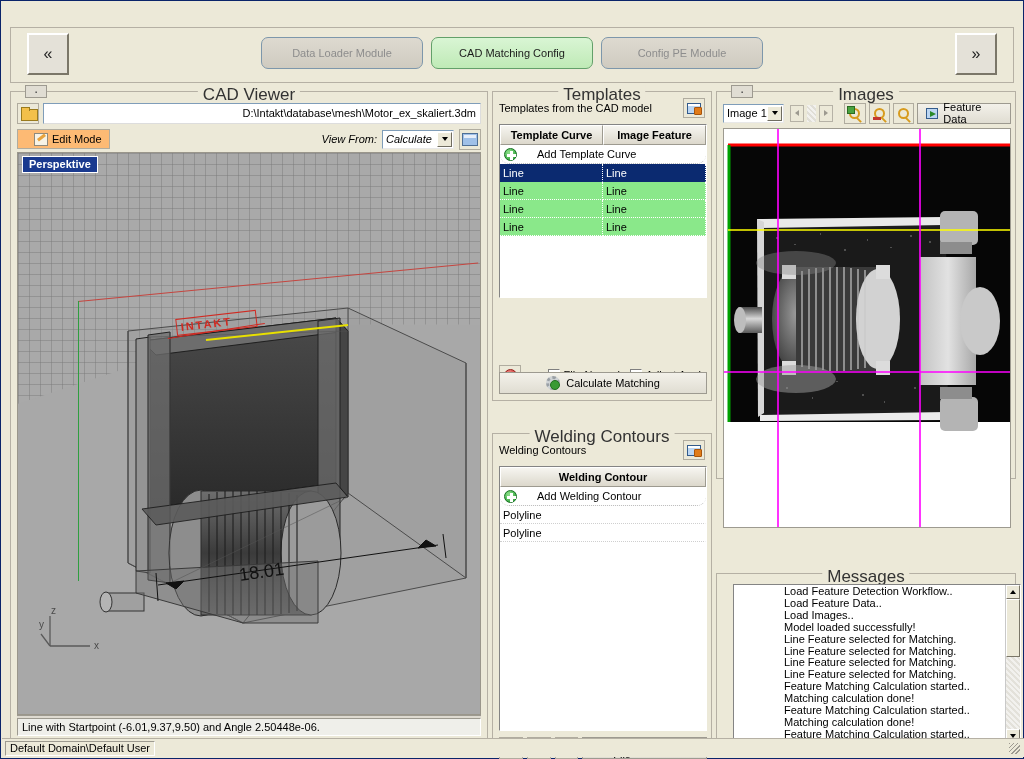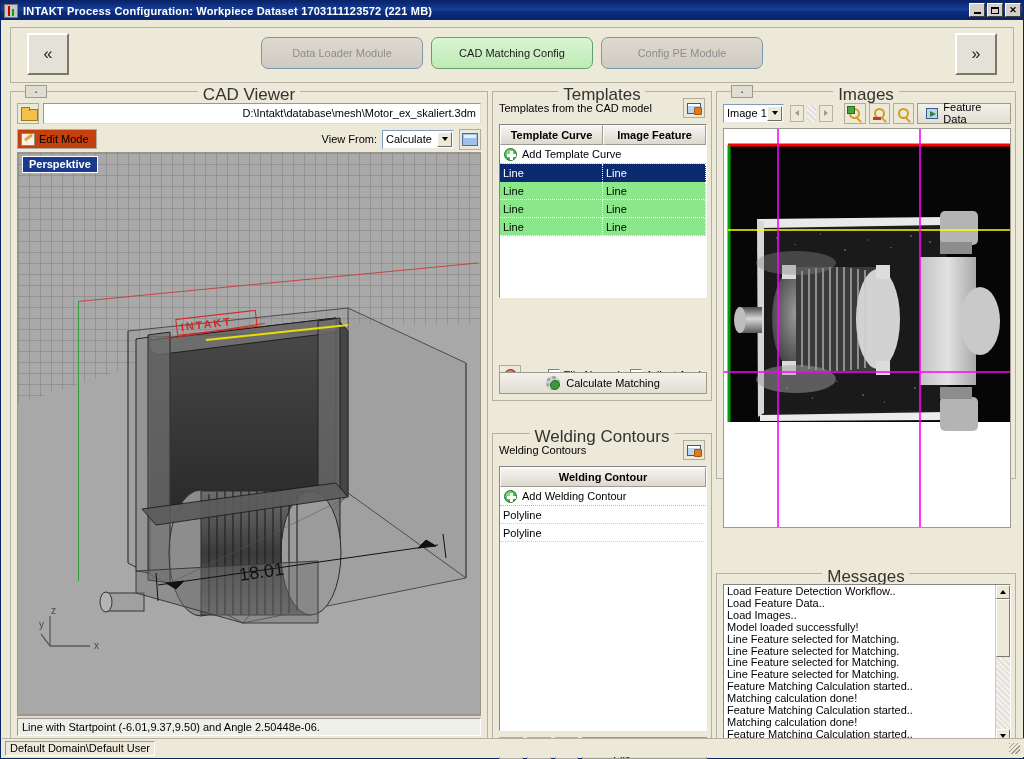--- a/index.html
+++ b/index.html
@@ -114,26 +114,26 @@
   .folder-ico:before{content:"";position:absolute;left:0;top:2px;width:15px;height:10px;background:#f3c04a;border:1px solid #9a7b1d;}
   .folder-ico:after{content:"";position:absolute;left:0;top:0px;width:7px;height:3px;background:#f3c04a;border:1px solid #9a7b1d;border-bottom:none;}
   .path-field {
     flex:1; height:21px; background:#fff;
     border:1px solid; border-color:#7f9db9 #ddd #ddd #7f9db9;
     display:flex; align-items:center; justify-content:flex-end;
     padding-right:4px; font-size:11px; color:#000;
   }
   .viewrow { position:absolute; left:6px; top:36px; width:464px; height:22px; display:flex; align-items:center;}
   .btn3d {
-    height:20px; padding:0 7px 0 3px; background:#c2410c;
+    height:20px; padding:0 7px 0 16px; background:#fdba74;
     border:1px solid #b0ac9f; display:flex;align-items:center;gap:4px;font-size:11px;
   }
   .pencil-ico{width:14px;height:13px;background:#f7f3e6;border:1px solid #8e8a7d;position:relative;}
   .pencil-ico:after{content:"";position:absolute;left:2px;top:2px;width:9px;height:3px;background:#e8a33d;transform:rotate(-38deg);}
-  .viewrow-right { margin-left:auto; display:flex; align-items:center; gap:5px;}
+  .viewrow-right { margin-left:auto; display:flex; align-items:center; gap:5px;font-style:italic;}
   .viewrow-right .lbl { font-size:11px; color:#000;}
   .combo {
     height:19px; width:72px; background:#fff;
     border:1px solid; border-color:#7f9db9 #e8e8e8 #e8e8e8 #7f9db9;
     display:flex;align-items:center; padding-left:3px;font-size:11px; position:relative;
   }
   .combo .arrowbox{
     position:absolute; right:1px; top:1px; width:15px; height:15px;
     background:#ece9d8; border:1px solid; border-color:#fff #6f6c60 #6f6c60 #fff;
     display:flex;align-items:center;justify-content:center;
@@ -196,22 +196,22 @@
     overflow:hidden;
   }
   .tbl-head { display:flex; height:20px; }
   .th {
     flex:1; background:linear-gradient(to bottom,#f6f5f0,#dcd8cc);
     border:1px solid; border-color:#fff #9d9a90 #9d9a90 #fff;
     font-weight:bold; font-size:11px; color:#000;
     display:flex;align-items:center;justify-content:center;
   }
   .addrow {
-    height:19px; display:flex; align-items:center; gap:5px; padding-left:4px;
-    border-bottom:1px dotted #b9b9b9; background:#fff; font-size:11px;
+    height:19px; display:flex; align-items:center; gap:20px; padding-left:4px;
+    border-bottom:1px dotted #b9b9b9; background:#fff; font-size:11px;border-radius:9px;
   }
   .plus-ico {
     width:13px;height:13px;border-radius:50%;
     background:radial-gradient(circle at 35% 30%, #8de08a, #1f9a2d);
     border:1px solid #14701f; position:relative; flex:0 0 auto;
   }
   .plus-ico:before{content:"";position:absolute;left:5px;top:2px;width:3px;height:9px;background:#fff;}
   .plus-ico:after{content:"";position:absolute;left:2px;top:5px;width:9px;height:3px;background:#fff;}
   .trow { height:18px; display:flex; font-size:11px; }
   .trow .tc {
@@ -291,23 +291,23 @@
   .feat-ico{width:13px;height:11px;background:#bcd6f2;border:1px solid #335b8c;position:relative;}
   .feat-ico:after{content:"";position:absolute;left:3px;top:2px;width:0;height:0;border-top:3px solid transparent;border-bottom:3px solid transparent;border-left:6px solid #2a8a2a;}
   .img-canvas {
     position:absolute; left:6px; top:36px; width:288px; height:400px;
     background:#fff; border:1px solid #9d9a90; overflow:hidden;
   }
 
   
   #messages { left:714px; top:552px; width:300px; height:180px; }
   .msgbox {
-    position:absolute; left:6px; top:10px; width:288px; height:160px;
+    position:absolute; left:16px; top:10px; width:288px; height:160px;
     background:#fff; border:1px solid; border-color:#848484 #fff #fff #848484;
-    overflow:hidden; display:flex;
+    overflow:hidden; display:flex;padding-left:47px;
   }
   .msglist { flex:1; padding:1px 0 0 3px; }
   .msgline { font-size:11px; line-height:11.9px; color:#000; white-space:nowrap;}
   .vsb {
     width:15px; background:#efefef; border-left:1px solid #c9c9c9;
     display:flex; flex-direction:column;
   }
   .vsb-btn{height:14px;background:#ece9d8;border:1px solid; border-color:#fff #7a7668 #7a7668 #fff;display:flex;align-items:center;justify-content:center;}
   .vsb-track{flex:1;background:repeating-linear-gradient(45deg,#f2f1ee 0 2px,#e3e1da 2px 4px);}
   .vsb-thumb{height:58px;background:#ece9d8;border:1px solid; border-color:#fff #7a7668 #7a7668 #fff;}
@@ -327,35 +327,20 @@
   }
   .grip { margin-left:auto; width:14px;height:14px;margin-right:3px; position:relative;}
   .grip:before{content:"";position:absolute;right:1px;bottom:1px;width:11px;height:11px;
     background:repeating-linear-gradient(135deg,#9d9a90 0 1px, transparent 1px 3px);}
 </style>
 </head>
 <body>
 
 <div class="app-window">
 
-  <div class="titlebar">
-    <div class="title-icon"></div>
-    <div class="title-text">INTAKT     Process Configuration:  Workpiece Dataset 1703111123572   (221 MB)</div>
-    <div class="win-buttons">
-      <div class="win-btn min">
-          <span class="gl"></span>
-        </div>
-      <div class="win-btn max">
-          <span class="gl"></span>
-        </div>
-      <div class="win-btn close">
-          <span>✕</span>
-        </div>
-    </div>
-  </div>
 
   <div class="client">
 
     <div class="modulebar">
       <div class="navbtn left">«</div>
       <div class="modbtns">
         <div class="modbtn">Data Loader Module</div>
         <div class="modbtn active">CAD Matching Config</div>
         <div class="modbtn">Config PE Module</div>
       </div>

